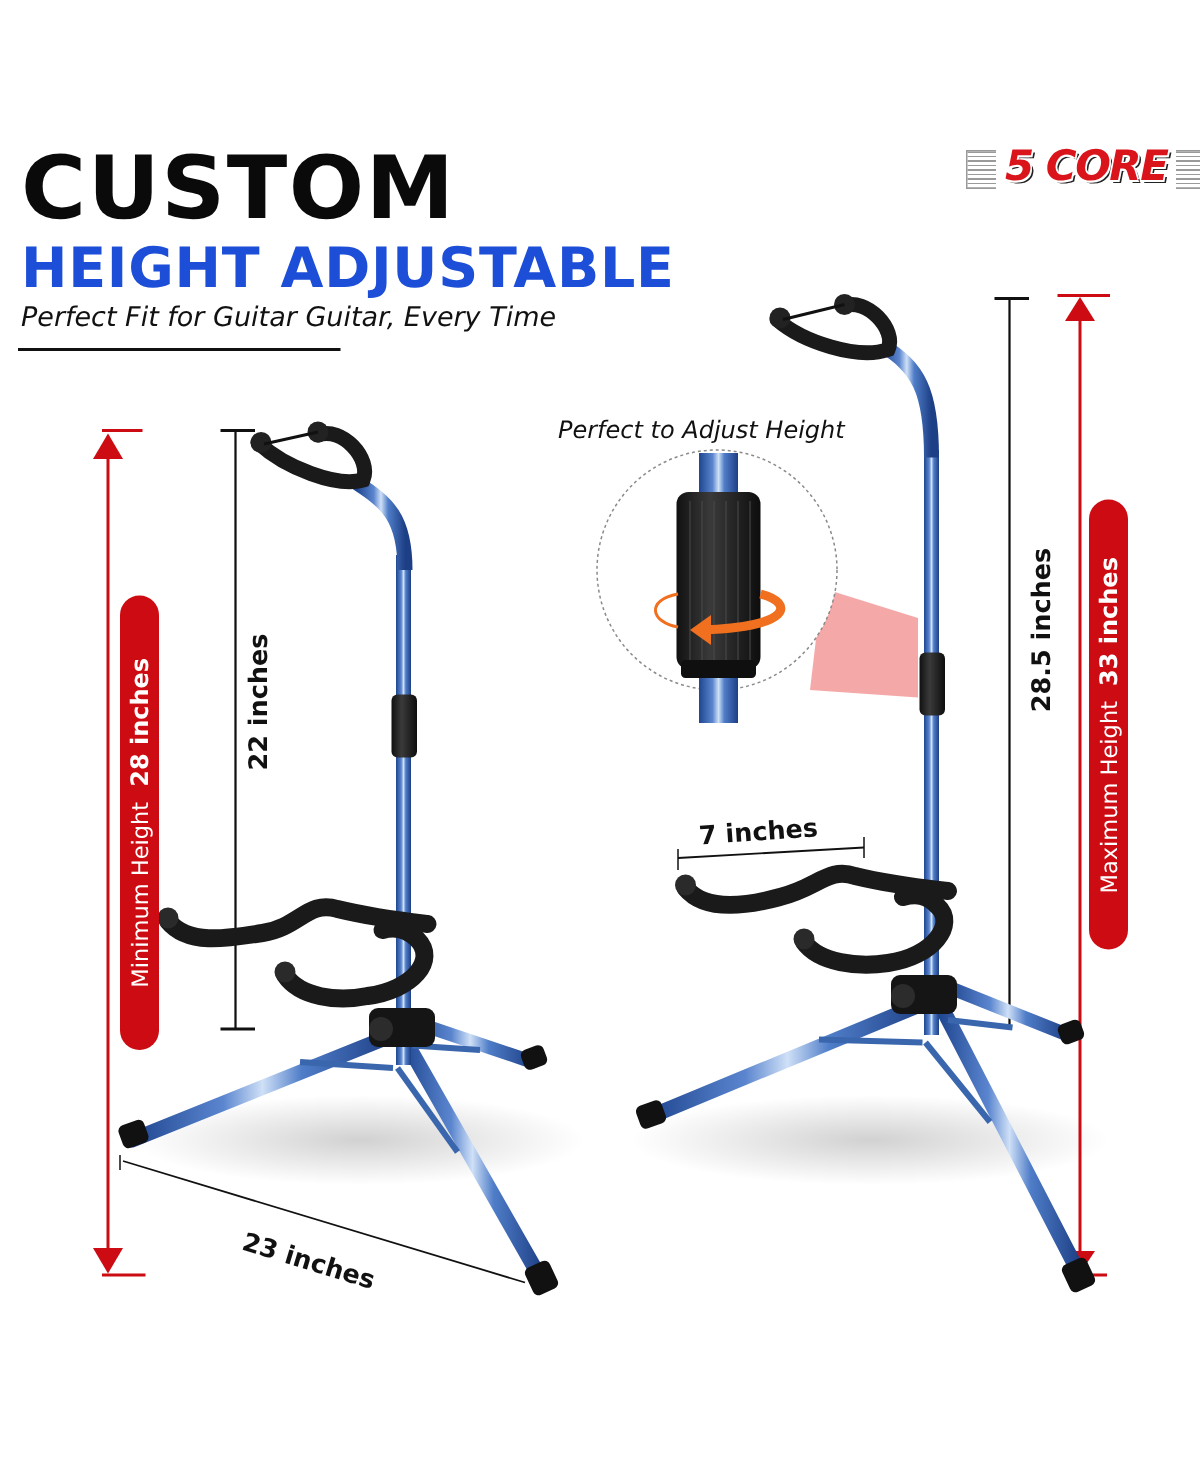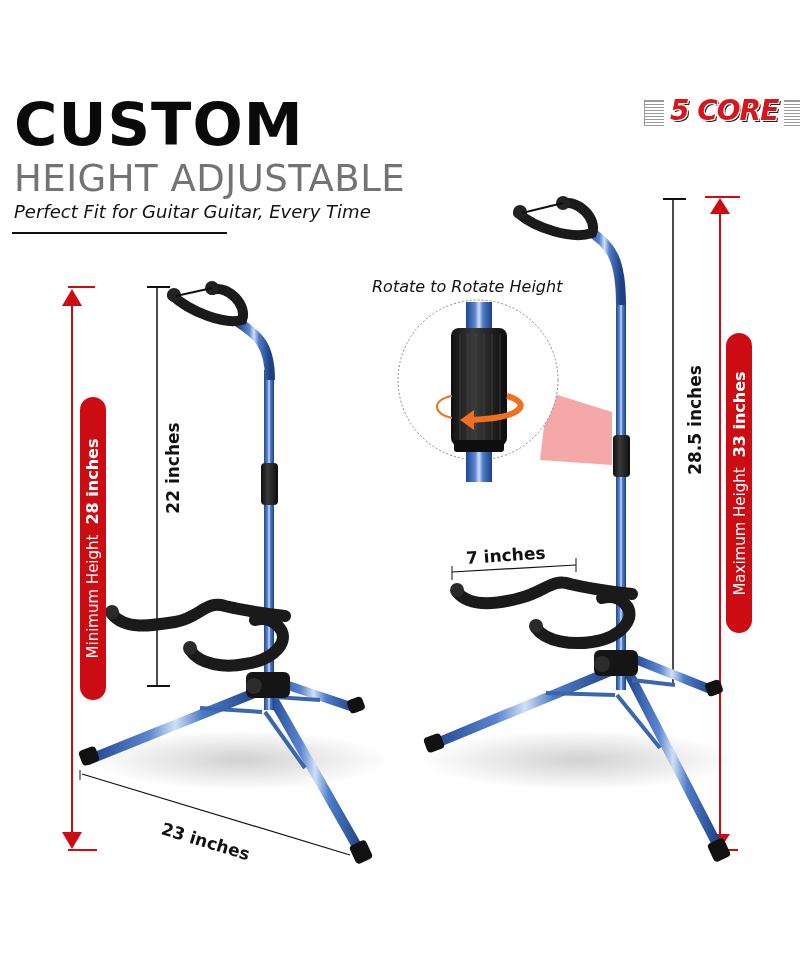--- a/index.html
+++ b/index.html
@@ -3,22 +3,22 @@
 <meta charset="utf-8">
 <style>
   html, body { margin: 0; padding: 0; background: #ffffff; }
   body { width: 800px; height: 977px; position: relative; overflow: hidden; font-family: "DejaVu Sans", sans-serif; }
   .abs { position: absolute; }
   .title-main {
     left: 14px; top: 96px; font-family: "DejaVu Sans", sans-serif; font-weight: 900;
     font-size: 58px; letter-spacing: 1px; color: #0a0a0a; line-height: 1; transform: scaleX(1.02); transform-origin: left;
   }
   .title-sub {
-    left: 14px; top: 160px; font-family: "DejaVu Sans", sans-serif; font-weight: normal;
-    font-size: 37px; color: #737373; line-height: 1; letter-spacing: 0.5px;
+    left: 14px; top: 160px; font-family: "DejaVu Sans", sans-serif; font-weight: bold;
+    font-size: 37px; color: #1d4ed8; line-height: 1; letter-spacing: 0.5px;
   }
   .tagline {
     left: 14px; top: 203px; font-family: "DejaVu Sans", sans-serif; font-style: italic;
     font-size: 18px; color: #111; line-height: 1;
   }
   .tag-rule { left: 12px; top: 232px; width: 215px; height: 2px; background: #111; }
   .logo {
     left: 644px; top: 98px; width: 188px; height: 30px;
   }
   .logo-stripes {
@@ -197,20 +197,20 @@
 </svg>
 
 <div class="abs pill" style="left:80px; top:397px; width:26px; height:303px;">
   <span class="pill-text">
     <span>Minimum Height</span><b>28 inches</b>
   </span>
 </div>
 <div class="abs dim-label" style="left:127px; top:458px; transform:rotate(-90deg); transform-origin:center;">22 inches</div>
 <div class="abs dim-label" style="left:162px; top:818px; transform:rotate(17deg); transform-origin:left center;">23 inches</div>
 
-<div class="abs rotate-label">Rotate to Rotate Height</div>
+<div class="abs rotate-label">Perfect to Adjust Height</div>
 <div class="abs pill" style="left:726px; top:333px; width:26px; height:300px;">
   <span class="pill-text">
     <span>Maximum Height</span><b>33 inches</b>
   </span>
 </div>
 <div class="abs dim-label" style="left:640px; top:410px; transform:rotate(-90deg); transform-origin:center;">28.5 inches</div>
 <div class="abs dim-label" style="left:466px; top:548px; transform:rotate(-4deg); transform-origin:left center;">7 inches</div>
 
 </body></html>

